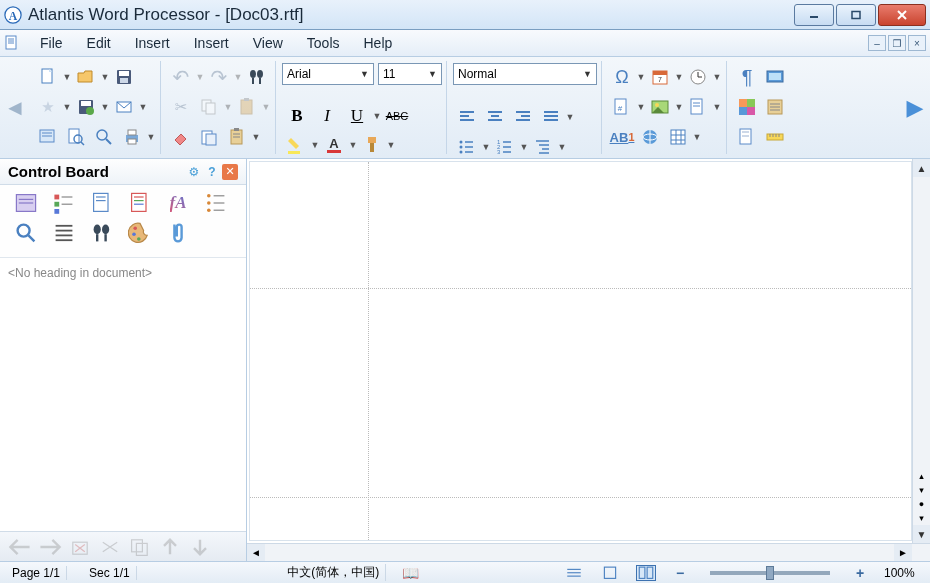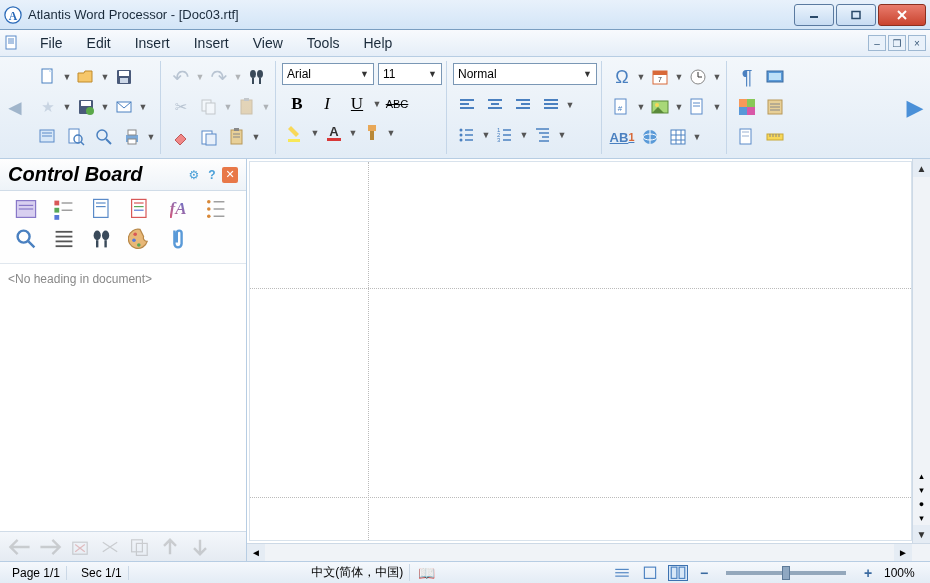--- a/index.html
+++ b/index.html
@@ -1,21 +1,21 @@
 <!DOCTYPE html>
 <html><head>
 <meta charset="utf-8">
 <style>
 * { box-sizing: border-box; margin: 0; padding: 0; }
 body { font-family: "Segoe UI", Tahoma, sans-serif; font-size: 12px; width: 930px; height: 583px; overflow: hidden; background: #fff; }
 
 
 .titlebar { height: 30px; background: linear-gradient(to bottom, #e8f1fb, #d3e5f7); display: flex; align-items: center; padding: 0 4px; border-bottom: 1px solid #7a9ec1; }
 .titlebar .app-icon { width: 18px; height: 18px; margin-right: 6px; }
-.titlebar .title { color: #1a2a3a; font-size: 13px; flex: 1; }
+.titlebar .title { color: #1a2a3a; font-size: 17px; flex: 1; }
 .titlebar .win-controls { display: flex; gap: 0; margin-left: auto; }
 .win-btn { width: 40px; height: 22px; display: flex; align-items: center; justify-content: center; border: 1px solid #5a7aa0; border-radius: 3px; margin-left: 2px; background: linear-gradient(to bottom, #eaf3fc, #c7dcf2); }
 .win-btn.close { background: linear-gradient(to bottom, #e97c6d, #c9442f); border-color: #8a3020; color: #fff; width: 48px; }
 .win-btn svg { width: 12px; height: 10px; }
 
 
 .menubar { height: 27px; background: linear-gradient(to bottom, #f8fafd, #e5eef8); display: flex; align-items: center; padding: 0 4px; border-bottom: 1px solid #b7cde3; }
 .menubar .doc-ctrl-icon { width: 16px; height: 16px; margin-right: 8px; }
 .menubar .menu-item { padding: 4px 12px; font-size: 14px; color: #1a2a3a; cursor: pointer; }
 .menubar .mdi-controls { margin-left: auto; display: flex; gap: 2px; }
@@ -24,34 +24,34 @@
 
 .toolbars { height: 102px; background: linear-gradient(to bottom, #f3f7fb, #e2ecf6); border-bottom: 1px solid #b7cde3; display: flex; align-items: stretch; padding: 4px 2px; gap: 2px; }
 .tb-nav { width: 26px; display:flex; align-items:center; justify-content:center; color:#a0b5cb; font-size:22px;}
 .tb-group { border-right: 1px solid #c5d6e8; padding: 2px 4px; display: flex; flex-direction: column; gap: 2px; }
 .tb-row { display: flex; gap: 0px; align-items: center; }
 .tb-btn { width: 28px; height: 28px; display: flex; align-items: center; justify-content: center; border-radius: 3px; cursor: pointer; position:relative; }
 .tb-split { width: 10px; display:flex;align-items:center;justify-content:center;color:#555;font-size:9px;}
 .tb-btn svg, .tb-btn .glyph { width: 20px; height: 20px; }
 .glyph { display:inline-flex;align-items:center;justify-content:center;font-size:15px;}
 
-.font-row { display:flex; gap:4px; align-items:center; margin-bottom:4px;justify-content:center;}
+.font-row { display:flex; gap:4px; align-items:center; margin-bottom:16px;justify-content:center;}
 .combo { height: 22px; border: 1px solid #7a97b5; background: #fff; display:flex;align-items:center;padding:0 4px;font-size:12px;}
 .combo .arrow{margin-left:auto;font-size:9px;color:#333;}
 .combo.font { width: 92px; }
 .combo.size { width: 64px; }
 .combo.style { width: 144px; }
 
 .fmt-btn { width: 30px; height: 26px; display:flex;align-items:center;justify-content:center;font-family:"Times New Roman",serif;font-size:17px;cursor:pointer;border-radius:2px;}
 
 
 .main { display: flex; height: 402px; }
 .sidebar { width: 247px; background: #f7f9fb; border-right: 1px solid #b7cde3; display:flex;flex-direction:column;}
 .sidebar-header { padding: 4px 8px; display:flex;align-items:center;background:linear-gradient(to bottom,#fefefe,#eef3f8);border-bottom:1px solid #d0dce8;}
-.sidebar-header .title { font-weight: bold; font-size: 20px; font-style: italic; flex:1;}
+.sidebar-header .title { font-weight: bold; font-size: 15px; flex:1;}
 .sidebar-header .hdr-btn{width:16px;height:16px;margin-left:2px;cursor:pointer;display:flex;align-items:center;justify-content:center;}
 .sidebar-toolbar { padding: 6px 14px; background:#fefefe;border-bottom:1px solid #e0e7ee;}
 .sidebar-toolbar .row{display:flex;gap:14px;margin-bottom:6px;}
 .sb-tool{width:24px;height:24px;cursor:pointer;display:flex;align-items:center;justify-content:center;}
 .sidebar-content{flex:1;padding:8px;color:#888;font-size:12px;background:#fff;}
 .sidebar-nav{height:30px;background:linear-gradient(to bottom,#f4f7fb,#e5ebf2);border-top:1px solid #d0dce8;display:flex;align-items:center;gap:6px;padding:0 8px;}
 .sb-nav-btn{width:24px;height:20px;opacity:0.35;}
 
 .doc-area { flex:1; display:flex; background:#fff; position:relative;}
 .doc-page { flex:1; background:#fff; border:1px solid #d8e2ec; margin:2px 0 2px 2px; position:relative; overflow:hidden;}
@@ -61,21 +61,21 @@
 .vscroll{width:18px;background:#f0f3f7;border-left:1px solid #cdd9e6;display:flex;flex-direction:column;}
 .vscroll .arr{height:18px;display:flex;align-items:center;justify-content:center;font-size:10px;color:#333;background:#e5ecf4;}
 .vscroll .track{flex:1;}
 .vscroll .page-btns{display:flex;flex-direction:column;}
 .vscroll .page-btns div{height:14px;display:flex;align-items:center;justify-content:center;font-size:9px;}
 .hscroll-row{height:18px;display:flex;background:#f0f3f7;border-top:1px solid #cdd9e6;}
 .hscroll-row .harr{width:18px;display:flex;align-items:center;justify-content:center;font-size:10px;background:#e5ecf4;}
 .hscroll-row .htrack{flex:1;}
 
 
-.statusbar { height: 22px; background: linear-gradient(to bottom,#f5f8fc,#e3ecf5); border-top:1px solid #b7cde3; display:flex;align-items:center;padding:0 6px;font-size:12px;gap:8px;}
+.statusbar { height: 22px; background: linear-gradient(to bottom,#f5f8fc,#e3ecf5); border-top:1px solid #b7cde3; display:flex;align-items:center;padding:0 6px;font-size:12px;gap:16px;}
 .statusbar .cell{padding:0 6px;border-right:1px solid #cbd8e6;}
 .statusbar .spacer{flex:1;}
 .view-btn{width:20px;height:16px;border:1px solid transparent;display:flex;align-items:center;justify-content:center;}
 .view-btn.active{border-color:#3d72b0;background:#d7e7f7;}
 .zoom-slider{width:120px;height:4px;background:#94a8bc;position:relative;margin:0 6px;}
 .zoom-slider .tick{position:absolute;left:50%;top:-4px;width:1px;height:12px;background:#6a8aab;}
 .zoom-slider .thumb{position:absolute;left:50%;top:-5px;width:8px;height:14px;background:#8fa8c2;border:1px solid #5d7a98;transform:translateX(-50%);}
 .zoom-btn{width:16px;height:16px;font-size:14px;font-weight:bold;color:#3a6aa0;display:flex;align-items:center;justify-content:center;cursor:pointer;}
 </style>
 </head>

